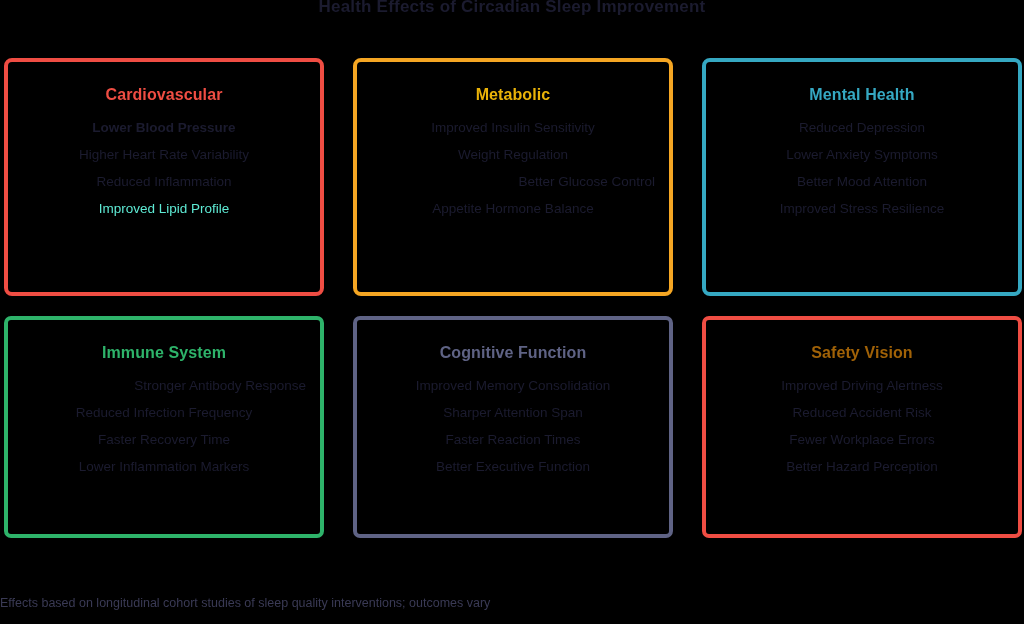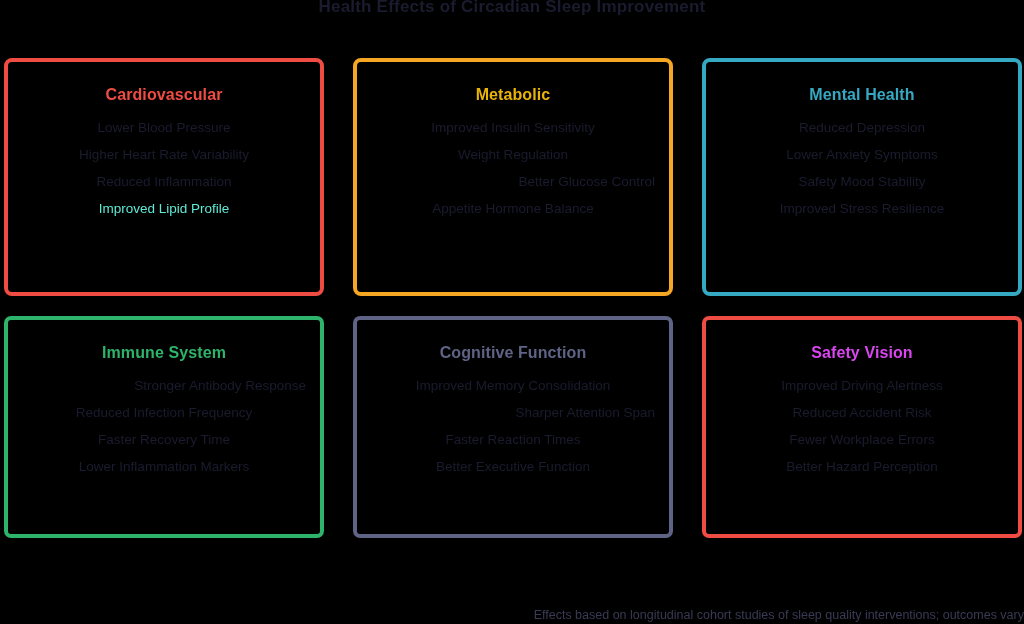--- a/index.html
+++ b/index.html
@@ -78,40 +78,40 @@
     margin: 0 0 11px 0;
     white-space: nowrap;
     overflow: hidden;
     text-overflow: clip;
   }
 
   
   .footer-note {
     position: absolute;
     left: 0;
-    bottom: 0;
+    bottom: 12px;
     width: 1024px;
-    text-align: right;
+    text-align: left;
     font-size: 12.5px;
     line-height: 18px;
     color: #3a3a55;
     white-space: nowrap;
   }
 </style>
 </head>
 <body style="background: rgb(0, 0, 0);">
 
 <div class="page-title" style="color: rgb(27, 27, 47);">Health Effects of Circadian Sleep Improvement</div>
 
 <div class="grid">
 
   <div class="card" style="border-color: rgb(239, 77, 67);">
     <div class="card-title" style="color: rgb(239, 77, 67);">Cardiovascular</div>
     <ul class="card-list">
-      <li style="color: rgb(27, 27, 47);">Lower Blood Pressure</li>
+      <li style="color: rgb(27, 27, 47); font-weight: bold;">Lower Blood Pressure</li>
       <li style="color: rgb(27, 27, 47);">Higher Heart Rate Variability</li>
       <li style="color: rgb(27, 27, 47);">Reduced Inflammation</li>
       <li style="color: #5eead4;">Improved Lipid Profile</li>
     </ul>
   </div>
 
   <div class="card" style="border-color: rgb(245, 166, 35);">
     <div class="card-title" style="color: #eab308;">Metabolic</div>
     <ul class="card-list">
       <li style="color: rgb(27, 27, 47);">Improved Insulin Sensitivity</li>
@@ -119,47 +119,47 @@
       <li style="color: rgb(27, 27, 47); text-align: right;">Better Glucose Control</li>
       <li style="color: rgb(27, 27, 47);">Appetite Hormone Balance</li>
     </ul>
   </div>
 
   <div class="card" style="border-color: rgb(53, 168, 194);">
     <div class="card-title" style="color: rgb(53, 168, 194);">Mental Health</div>
     <ul class="card-list">
       <li style="color: rgb(27, 27, 47);">Reduced Depression</li>
       <li style="color: rgb(27, 27, 47);">Lower Anxiety Symptoms</li>
-      <li style="color: rgb(27, 27, 47);">Safety Mood Stability</li>
+      <li style="color: rgb(27, 27, 47);">Better Mood Attention</li>
       <li style="color: rgb(27, 27, 47);">Improved Stress Resilience</li>
     </ul>
   </div>
 
   <div class="card r2" style="border-color: rgb(46, 179, 106);">
     <div class="card-title" style="color: rgb(46, 179, 106);">Immune System</div>
     <ul class="card-list">
       <li style="color: rgb(27, 27, 47); text-align: right;">Stronger Antibody Response</li>
       <li style="color: rgb(27, 27, 47);">Reduced Infection Frequency</li>
       <li style="color: rgb(27, 27, 47);">Faster Recovery Time</li>
       <li style="color: rgb(27, 27, 47);">Lower Inflammation Markers</li>
     </ul>
   </div>
 
   <div class="card r2" style="border-color: rgb(95, 99, 133);">
     <div class="card-title" style="color: rgb(95, 99, 133);">Cognitive Function</div>
     <ul class="card-list">
       <li style="color: rgb(27, 27, 47);">Improved Memory Consolidation</li>
-      <li style="color: rgb(27, 27, 47); text-align: right;">Sharper Attention Span</li>
+      <li style="color: rgb(27, 27, 47);">Sharper Attention Span</li>
       <li style="color: rgb(27, 27, 47);">Faster Reaction Times</li>
       <li style="color: rgb(27, 27, 47);">Better Executive Function</li>
     </ul>
   </div>
 
   <div class="card r2" style="border-color: rgb(239, 77, 67);">
-    <div class="card-title" style="color: #d946ef;">Safety Vision</div>
+    <div class="card-title" style="color: #a16207;">Safety Vision</div>
     <ul class="card-list">
       <li style="color: rgb(27, 27, 47);">Improved Driving Alertness</li>
       <li style="color: rgb(27, 27, 47);">Reduced Accident Risk</li>
       <li style="color: rgb(27, 27, 47);">Fewer Workplace Errors</li>
       <li style="color: rgb(27, 27, 47);">Better Hazard Perception</li>
     </ul>
   </div>
 
 </div>
 

